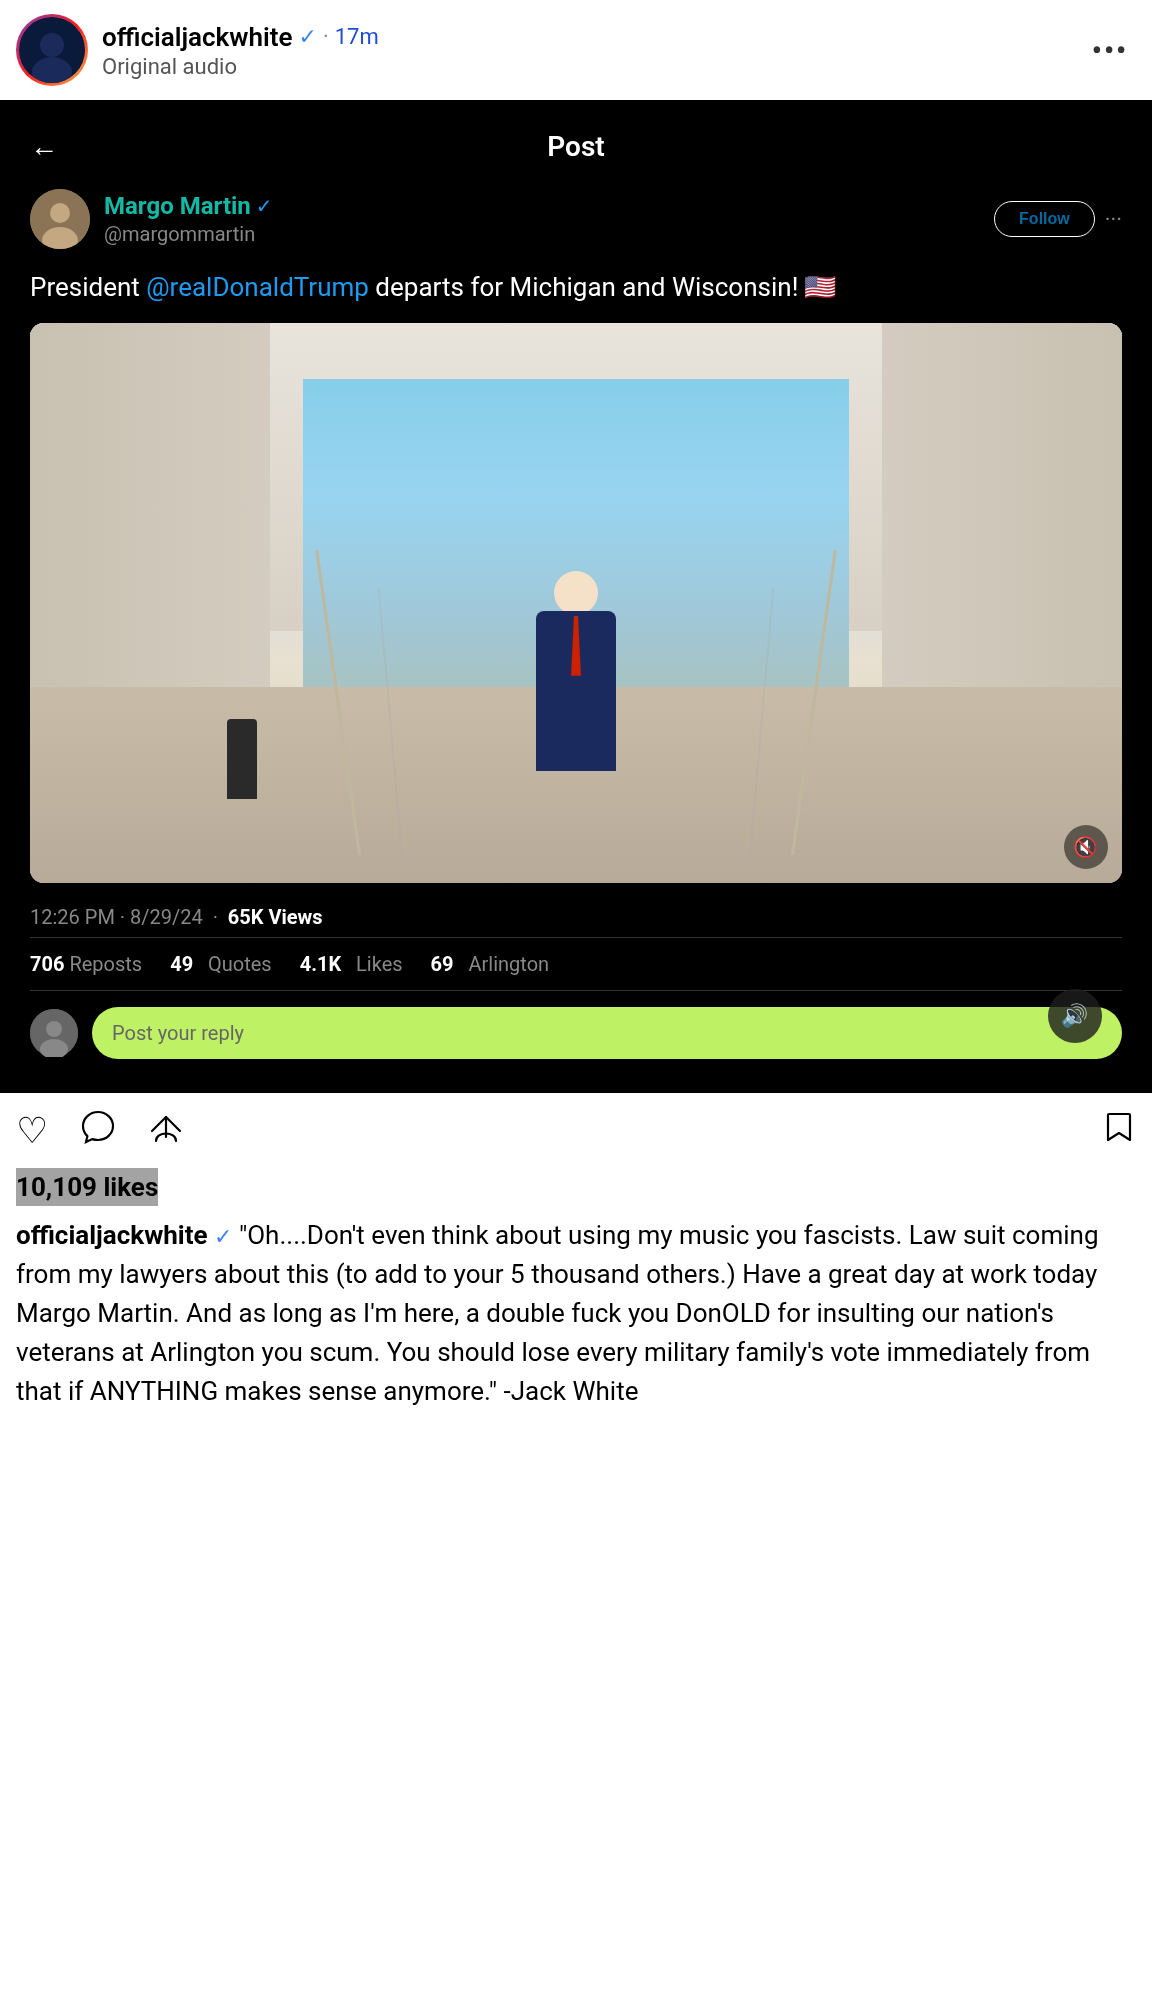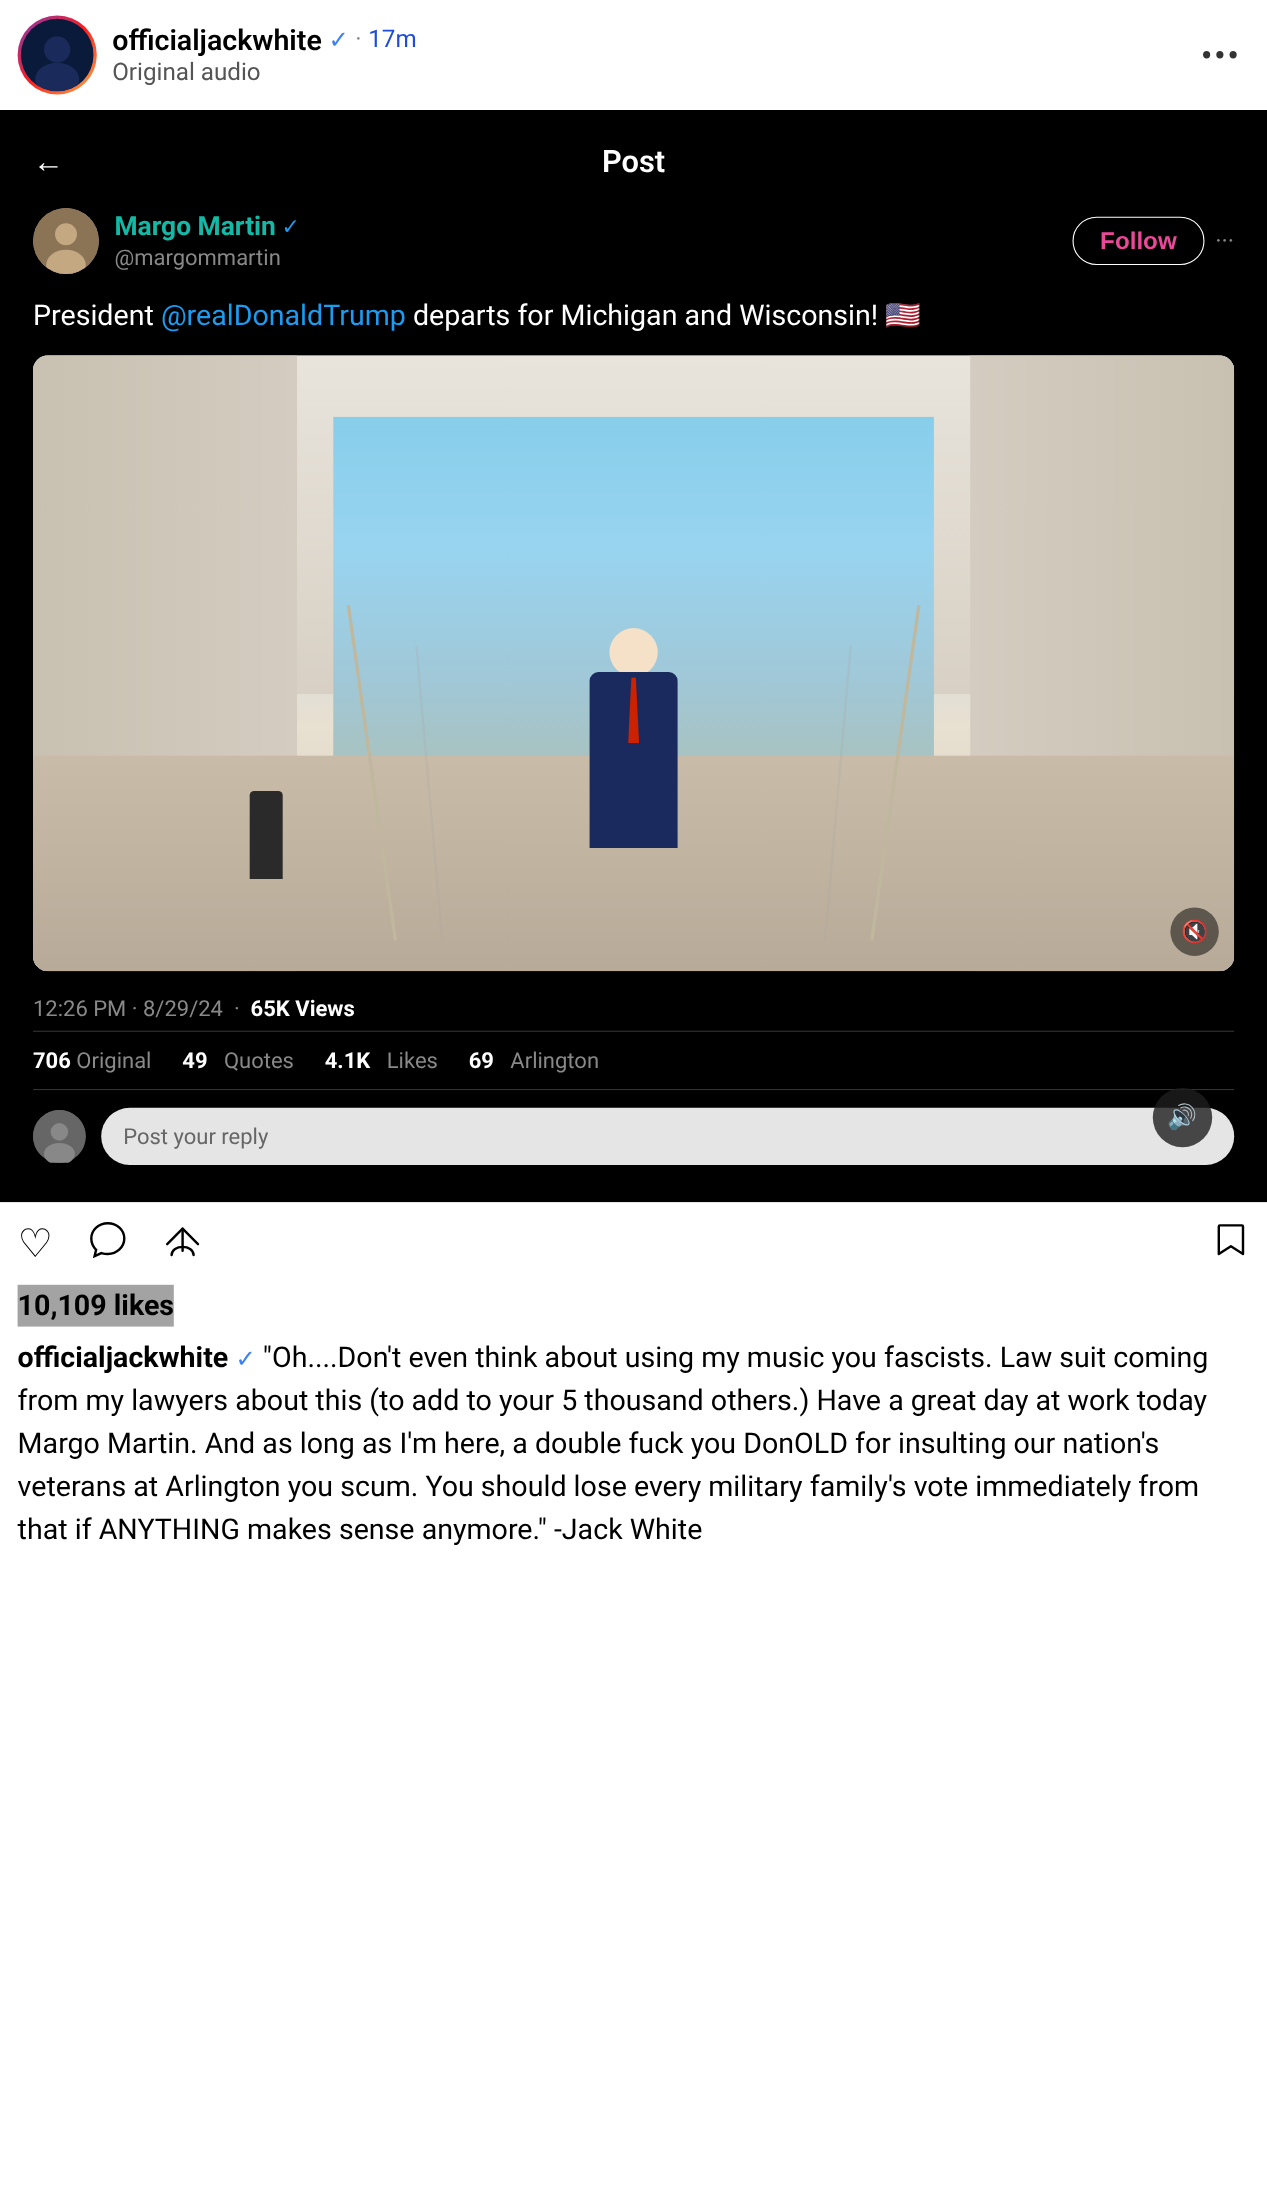--- a/index.html
+++ b/index.html
@@ -157,22 +157,22 @@
       font-size: 20px;
     }
     .tweet-handle {
       font-size: 20px;
       color: #888;
       margin-top: 2px;
     }
     .tweet-follow-btn {
       background: transparent;
       border: 1.5px solid #fff;
-      color: #ec4899;
-      font-size: 22px;
+      color: #0369a1;
+      font-size: 16px;
       font-weight: 600;
       padding: 8px 24px;
       border-radius: 30px;
       cursor: pointer;
       margin-right: 10px;
     }
     .tweet-more-dots {
       color: #888;
       font-size: 22px;
       cursor: pointer;
@@ -354,21 +354,21 @@
     }
     .reply-avatar {
       width: 48px;
       height: 48px;
       border-radius: 50%;
       background: #555;
       flex-shrink: 0;
     }
     .reply-input-box {
       flex: 1;
-      background: #e5e5e5;
+      background: #bef264;
       border-radius: 30px;
       padding: 14px 20px;
       font-size: 20px;
       color: #666;
     }
     .tweet-audio-btn {
       position: absolute;
       bottom: 20px;
       right: 20px;
       width: 54px;
@@ -530,21 +530,21 @@
 
     <div class="tweet-meta">
       <span>12:26 PM · 8/29/24</span>
       &nbsp;·&nbsp;
       <span class="tweet-meta-bold">65K Views</span>
     </div>
 
     <div class="tweet-stats">
       <span>
         <span class="tweet-stat-num">706</span>
-        <span>Original</span>
+        <span>Reposts</span>
       </span>
       <span>
         <span class="tweet-stat-num">49</span>
         <span>&nbsp;</span>
         <span>Quotes</span>
       </span>
       <span>
         <span class="tweet-stat-num">4.1K</span>
         <span>&nbsp;</span>
         <span>Likes</span>

